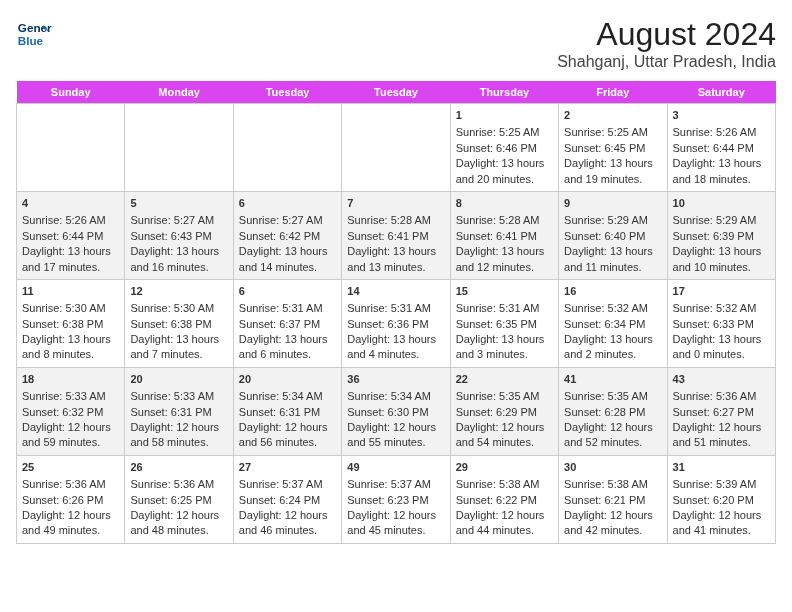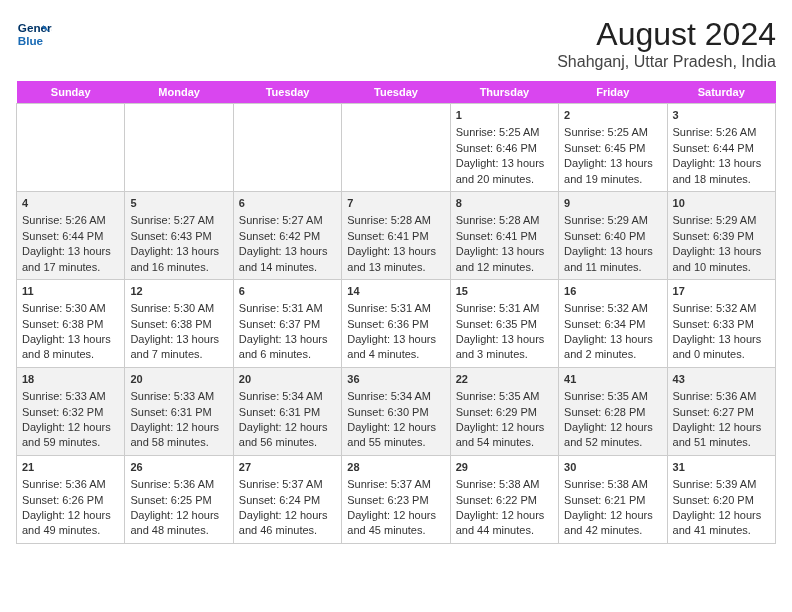--- a/index.html
+++ b/index.html
@@ -284,42 +284,42 @@
         <td>
           <span class="day-num">43</span>
           <div class="day-info" style="white-space: pre-line;">Sunrise: 5:36 AM
 Sunset: 6:27 PM
 Daylight: 12 hours
 and 51 minutes.</div>
         </td>
       </tr>
       <tr>
         <td>
-          <span class="day-num">21</span>
+          <span class="day-num">25</span>
           <div class="day-info" style="white-space: pre-line;">Sunrise: 5:36 AM
 Sunset: 6:26 PM
 Daylight: 12 hours
 and 49 minutes.</div>
         </td>
         <td>
           <span class="day-num">26</span>
           <div class="day-info" style="white-space: pre-line;">Sunrise: 5:36 AM
 Sunset: 6:25 PM
 Daylight: 12 hours
 and 48 minutes.</div>
         </td>
         <td>
           <span class="day-num">27</span>
           <div class="day-info" style="white-space: pre-line;">Sunrise: 5:37 AM
 Sunset: 6:24 PM
 Daylight: 12 hours
 and 46 minutes.</div>
         </td>
         <td>
-          <span class="day-num">28</span>
+          <span class="day-num">49</span>
           <div class="day-info" style="white-space: pre-line;">Sunrise: 5:37 AM
 Sunset: 6:23 PM
 Daylight: 12 hours
 and 45 minutes.</div>
         </td>
         <td>
           <span class="day-num">29</span>
           <div class="day-info" style="white-space: pre-line;">Sunrise: 5:38 AM
 Sunset: 6:22 PM
 Daylight: 12 hours

